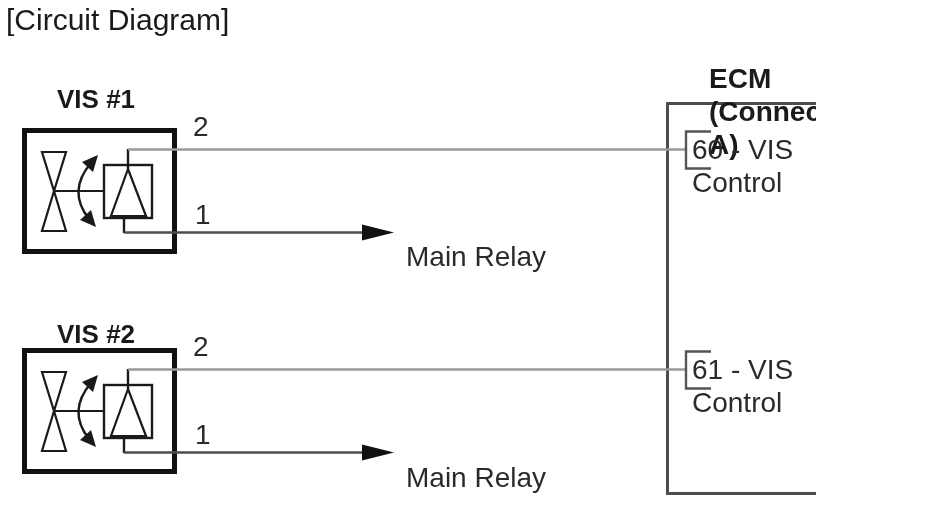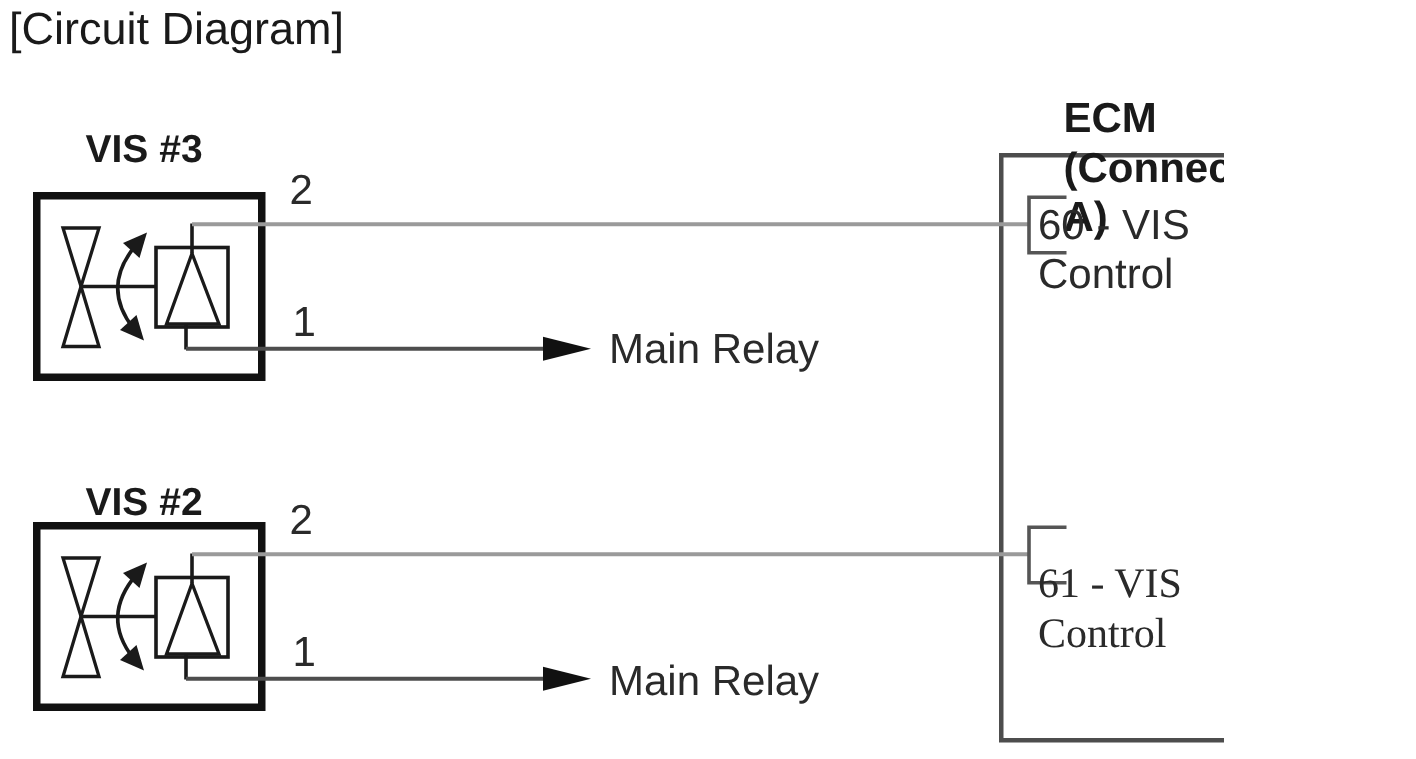--- a/index.html
+++ b/index.html
@@ -36,21 +36,21 @@
   .pin-num {
     font-size: 28px; line-height: 32px;
     color: #2a2a2a; z-index: 3;
   }
   .pin-num.p2a { left: 193px; top: 111px; }
   .pin-num.p1a { left: 195px; top: 199px; }
   .pin-num.p2b { left: 193px; top: 331px; }
   .pin-num.p1b { left: 195px; top: 419px; }
   .relay-label {
     font-size: 28px; line-height: 33px;
-    color: #2a2a2a; left: 406px; z-index: 3;
+    color: #2a2a2a; left: 406px; z-index: 3; margin-top: 24px;
   }
   .relay-label.r1 { top: 216px; }
   .relay-label.r2 { top: 437px; }
   .ecm-box {
     left: 666px; top: 102px;
     width: 270px; height: 393px;
     border: 3px solid #4d4d4d;
     box-sizing: border-box;
     background: #ffffff;
     z-index: 1;
@@ -59,34 +59,34 @@
     left: 671px; top: 62px;
     font-size: 28px; font-weight: bold; line-height: 33px;
     color: #1a1a1a; z-index: 3; margin-left: 38px;
   }
   .ecm-pin-label {
     left: 692px;
     font-size: 28px; line-height: 33px;
     color: #2a2a2a; z-index: 3;
   }
   .ecm-pin-label.pin60 { top: 133px; }
-  .ecm-pin-label.pin61 { top: 373px; font-family: Liberation Serif, serif; }
+  .ecm-pin-label.pin61 { top: 353px; }
   .wiring {
     left: 0; top: 0; width: 944px; height: 506px;
     z-index: 2; pointer-events: none;
   }
 </style>
 </head>
 <body>
 
 <div class="canvas">
 
   <div class="abs page-title">[Circuit Diagram]</div>
 
-  <div class="abs vis-title v1">VIS #3</div>
+  <div class="abs vis-title v1">VIS #1</div>
   <div class="abs vis-box v1"></div>
 
   <div class="abs vis-title v2">VIS #2</div>
   <div class="abs vis-box v2"></div>
 
   <div class="abs pin-num p2a">2</div>
   <div class="abs pin-num p1a">1</div>
   <div class="abs pin-num p2b">2</div>
   <div class="abs pin-num p1b">1</div>
 

